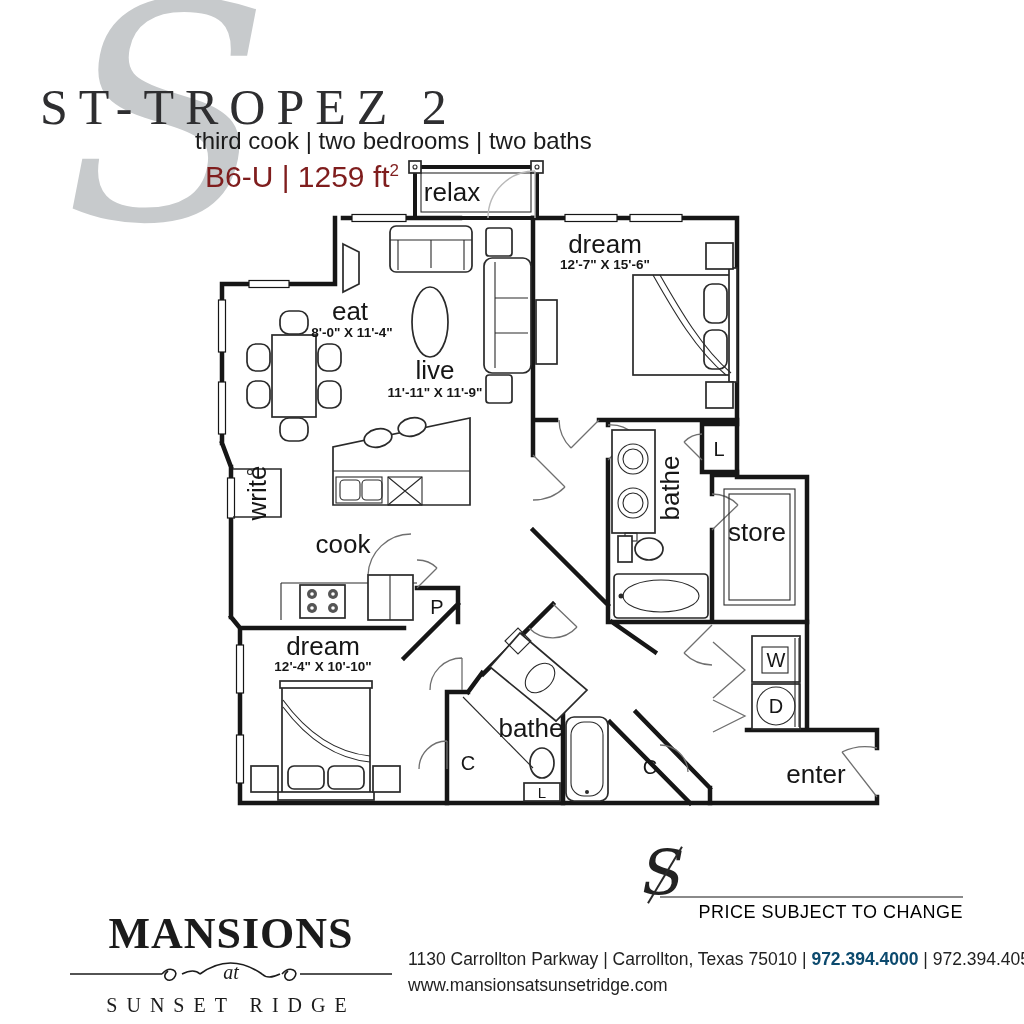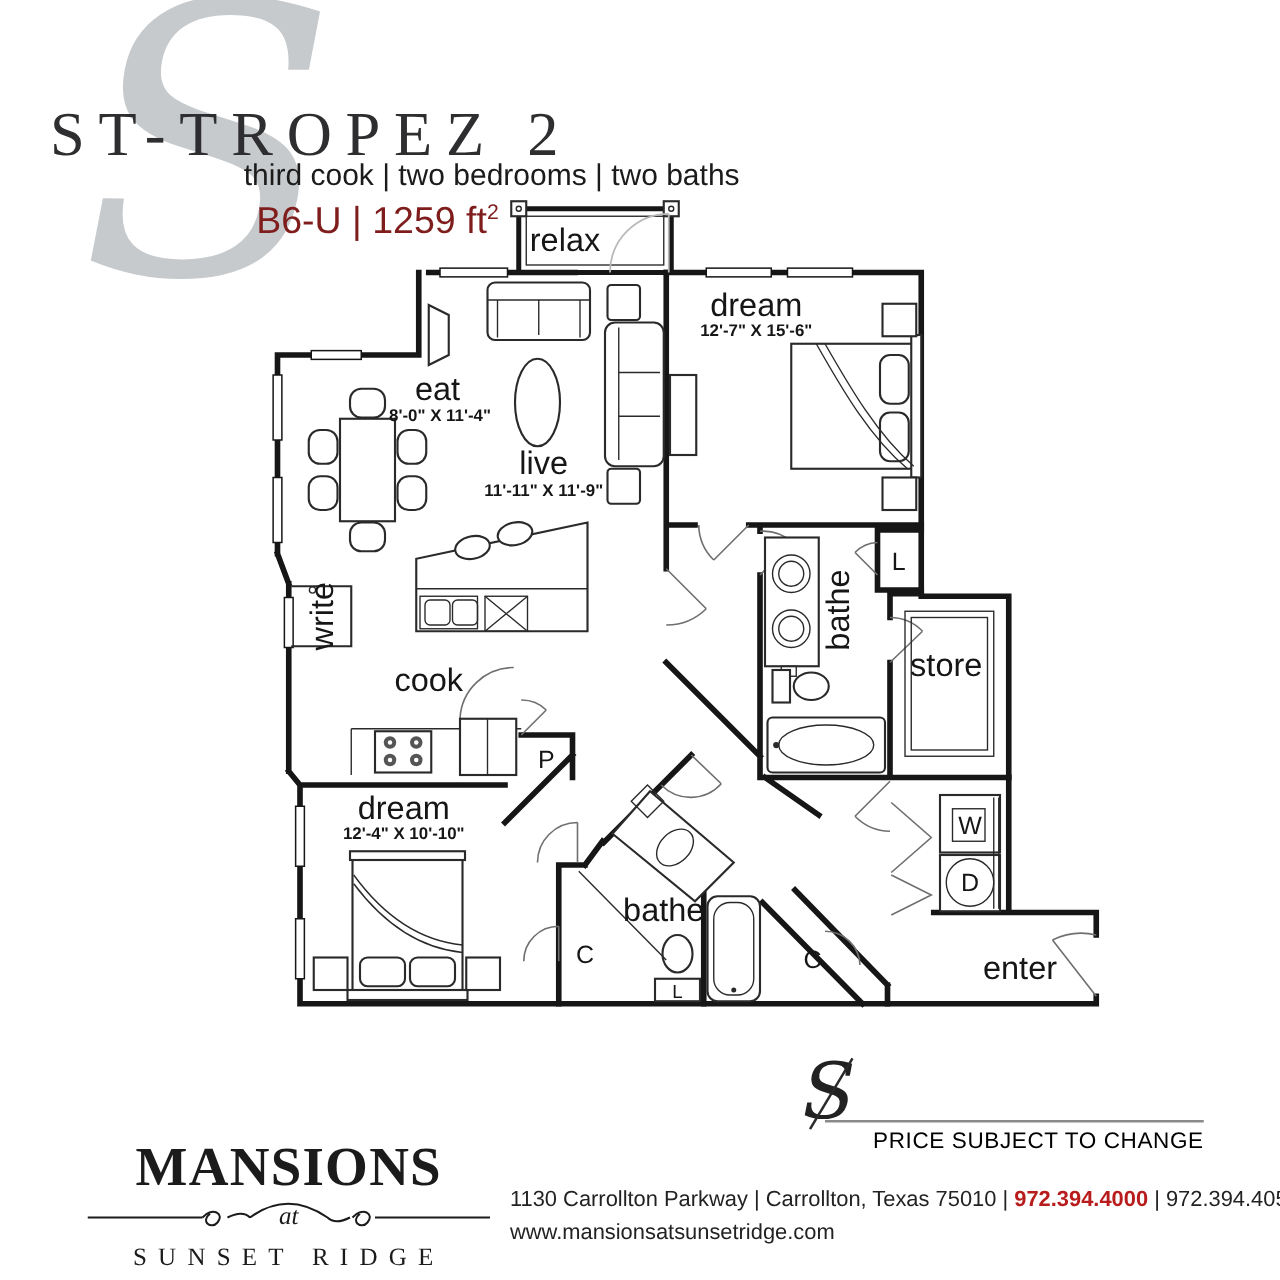--- a/index.html
+++ b/index.html
@@ -27,21 +27,21 @@
   .lbl{font-size:26px;fill:#161616;}
   .dim{font-size:13.5px;font-weight:bold;fill:#161616;}
   .sm{font-size:20px;fill:#161616;}
   .xs{font-size:15px;fill:#161616;}
 
   
   .logo{left:70px;top:912px;width:322px;text-align:center;z-index:2;}
   .logo-name{font-family:"Liberation Serif",serif;font-size:44px;line-height:1;color:#1b1b1b;letter-spacing:1px;font-weight:bold;}
   .logo-sub{font-family:"Liberation Serif",serif;font-size:20px;letter-spacing:9px;color:#1b1b1b;margin-top:2px;}
   .addr{left:408px;top:946px;font-size:17.5px;line-height:26px;color:#222;z-index:2;white-space:nowrap;}
-  .addr b{color:#b91c1c;margin-top:11px;}
+  .addr b{color:#0c4a6e;margin-top:11px;}
   .script-s{left:642px;top:842px;font-family:"DejaVu Serif",serif;font-style:italic;
             font-size:62px;line-height:1;color:#222;z-index:2;}
   .s-slash{left:664px;top:842px;width:2px;height:66px;background:#2a2a2a;
            transform:rotate(31deg);transform-origin:center;z-index:2;}
   .price-rule{left:660px;top:896px;width:303px;border-top:2px solid #8a8a8a;z-index:2;}
   .disclaimer{left:660px;top:902px;width:303px;text-align:right;font-size:18px;
               letter-spacing:.5px;color:#000000;z-index:2;}
 </style>
 </head>
 <body>

